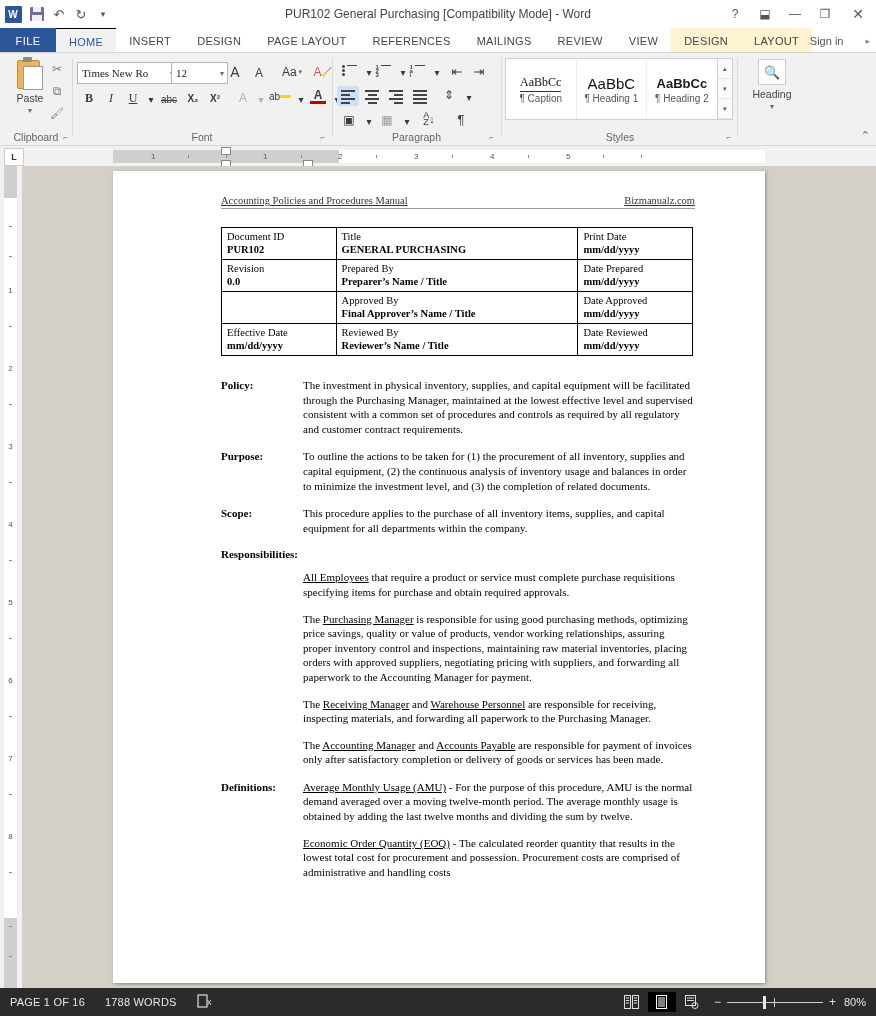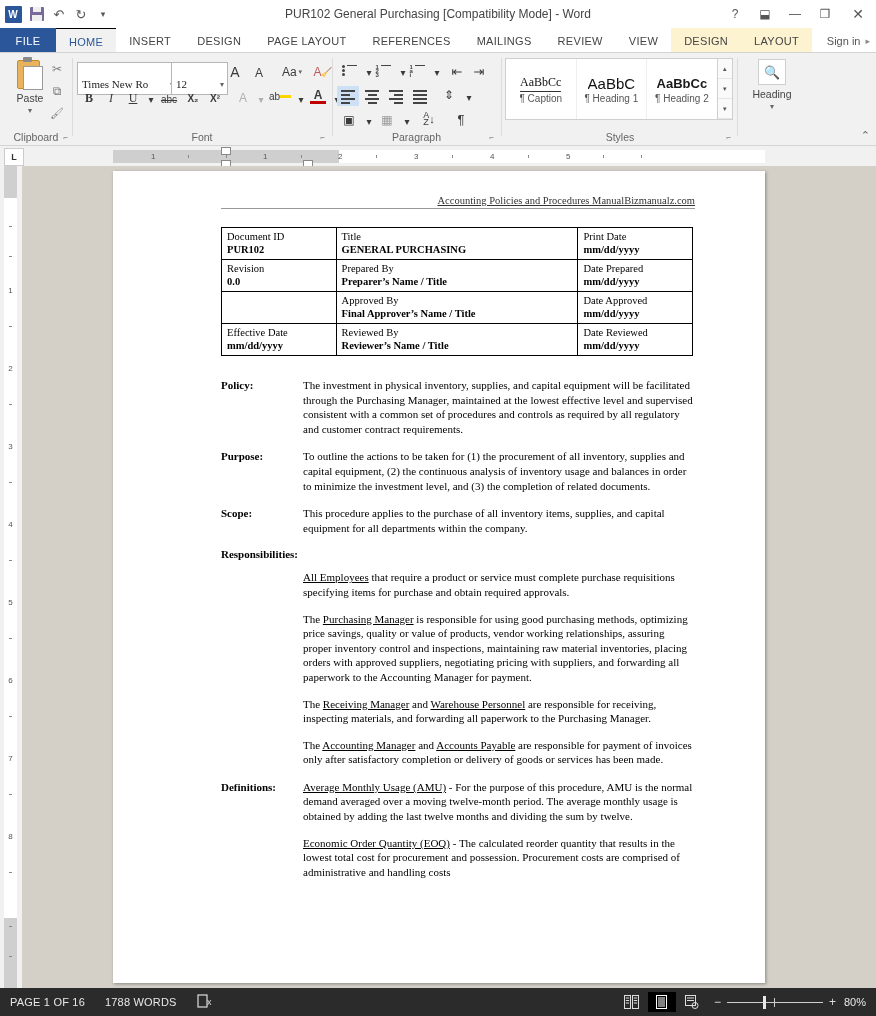--- a/index.html
+++ b/index.html
@@ -79,21 +79,21 @@
     height: 25px; padding: 0 13px;
     display: flex; align-items: center;
     font-size: 11px; color: #444; letter-spacing: .3px;
     white-space: nowrap;
   }
   .tab.active { background: #f1f1f1; color: #2b579a; border-top: 1px solid #000000; }
   .tab.contextual { background: #fdf3d0; color: #444; }
   .ctx-group { display: flex; background: #fdf3d0; height: 25px; }
   .signin {
     position: absolute; right: 6px; top: 0; height: 25px;
-    display: flex; align-items: center; gap: 5px;
+    display: flex; align-items: center; gap: 22px;
     font-size: 11px; color: #555;
   }
   .signin .caret { font-size: 9px; color: #888; }
   .tabbar-underline {
     position: absolute; left: 0; bottom: 0; width: 876px; height: 1px; background: #d4d4d4;
   }
 
   
   .ribbon {
     position: absolute; top: 53px; left: 0;
@@ -140,21 +140,21 @@
     position: absolute; width: 22px; height: 20px;
     display: flex; align-items: center; justify-content: center;
     font-size: 12px; color: #7a7a7a;
   }
 
   
   .fontbox {
     position: absolute; height: 20px;
     border: 1px solid #b6b6b6; background: #fff;
     display: flex; align-items: center; justify-content: space-between;
-    font-size: 11px; color: #222; padding: 11px 3px 0 4px;
+    font-size: 11px; color: #222; padding: 0 3px 0 4px;
     font-family: "Liberation Serif", serif;
   }
   .fontbox .cv { font-size: 8px; color: #666; font-family: "Liberation Sans", sans-serif; }
   .rb {
     position: absolute; height: 20px; min-width: 20px;
     display: flex; align-items: center; justify-content: center;
     font-size: 12px; color: #3b3b3b;
   }
   .rb.sm { font-size: 10px; }
   .rb.disabled { color: #b0b0b0; }
@@ -263,21 +263,21 @@
     background: #ffffff;
     box-shadow: 1px 1px 3px rgba(0,0,0,.35);
   }
   .page-inner {
     position: absolute; left: 108px; top: 24px; width: 474px;
     font-family: "Liberation Serif", serif;
     color: #000;
   }
 
   .doc-header {
-    display: flex; justify-content: flex-end;
+    display: flex; justify-content: space-between;
     font-size: 10.5px; color: #333;
     border-bottom: 1px solid #999;
     padding-bottom: 2px;
   }
   .doc-header span { text-decoration: underline; }
 
   table.meta {
     width: 472px; border-collapse: collapse; margin-top: 18px;
   }
   table.meta td {

